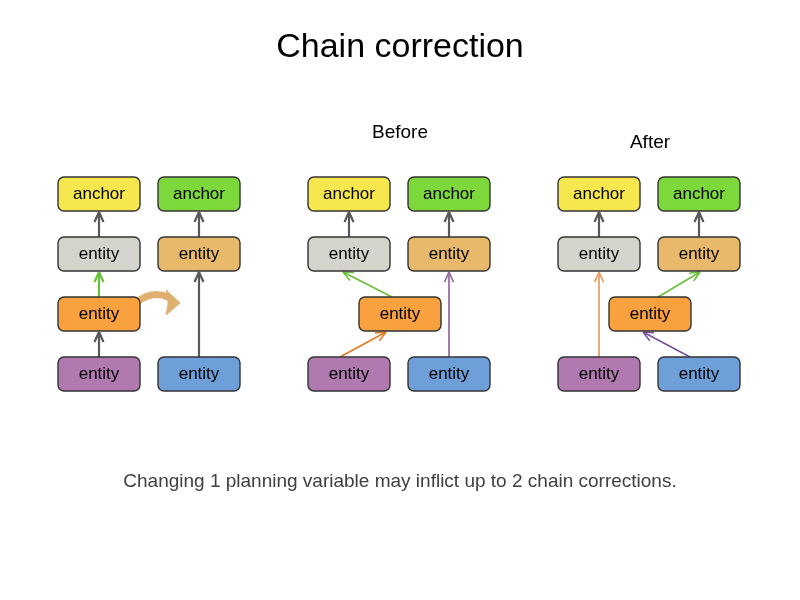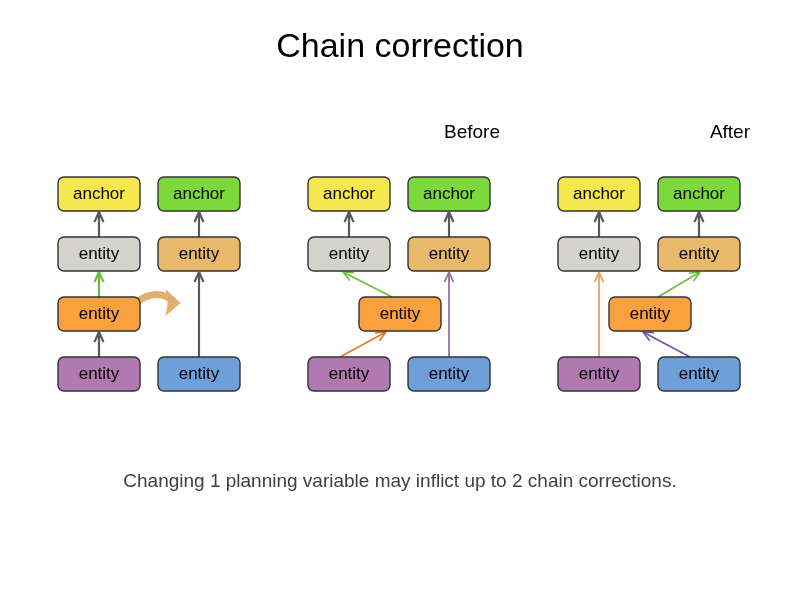--- a/index.html
+++ b/index.html
@@ -25,25 +25,25 @@
     width: 800px;
     text-align: center;
     font-size: 34px;
     color: #000000;
     white-space: nowrap;
   }
   .group-label {
     position: absolute;
     font-size: 19px;
     color: #000000;
-    text-align: right;
+    text-align: center;
     white-space: nowrap;
   }
   #label-before { left: 300px; top: 121px; width: 200px; }
-  #label-after  { left: 550px; top: 121px; width: 200px; }
+  #label-after  { left: 550px; top: 131px; width: 200px; }
   #caption {
     position: absolute;
     top: 470px;
     left: 0;
     width: 800px;
     text-align: center;
     font-size: 19px;
     color: #404040;
     white-space: nowrap;
   }

